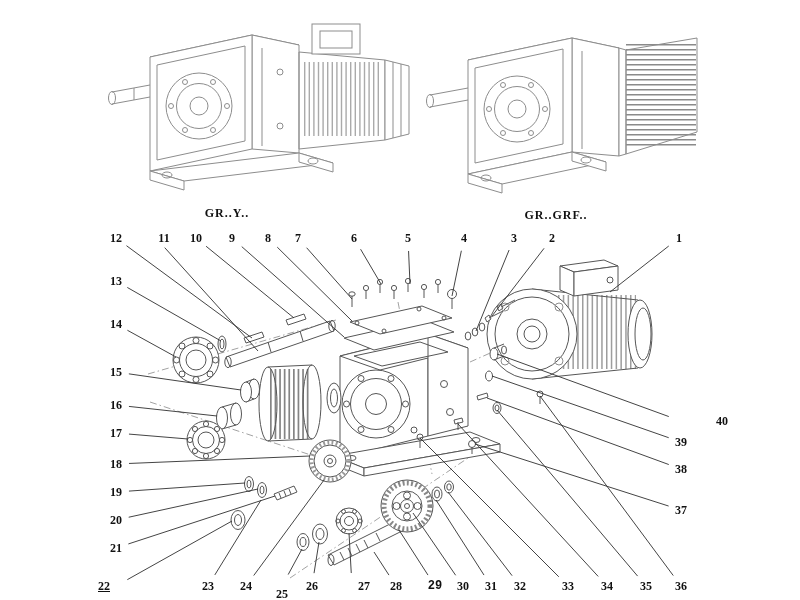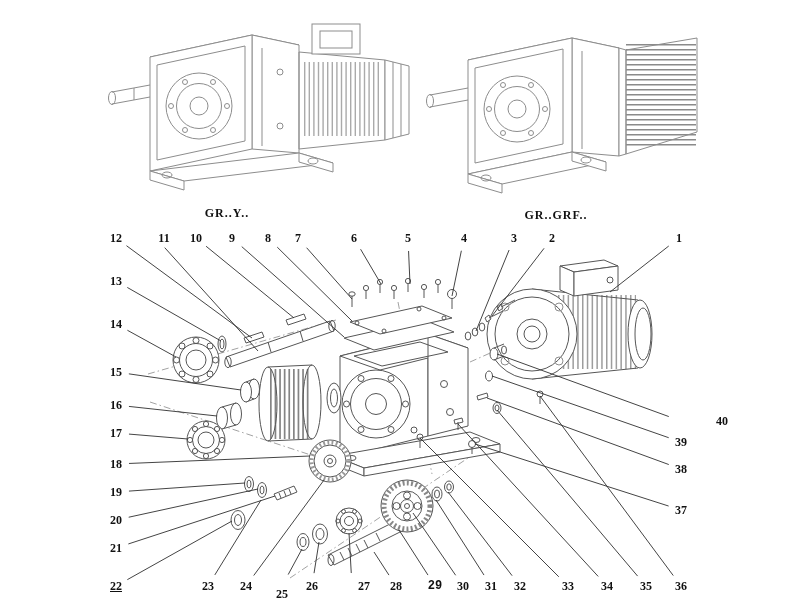--- a/index.html
+++ b/index.html
@@ -412,21 +412,21 @@
       <div class="callout" style="left: 116px; top: 238px;">12</div>
       <div class="callout" style="left: 116px; top: 281px;">13</div>
       <div class="callout" style="left: 116px; top: 324px;">14</div>
       <div class="callout" style="left: 116px; top: 372px;">15</div>
       <div class="callout" style="left: 116px; top: 405px;">16</div>
       <div class="callout" style="left: 116px; top: 433px;">17</div>
       <div class="callout" style="left: 116px; top: 464px;">18</div>
       <div class="callout" style="left: 116px; top: 492px;">19</div>
       <div class="callout" style="left: 116px; top: 520px;">20</div>
       <div class="callout" style="left: 116px; top: 548px;">21</div>
-      <div class="callout" style="left: 116px; top: 586px; text-decoration: underline;">22</div>
+      <div class="callout" style="left: 104px; top: 586px; text-decoration: underline;">22</div>
       <div class="callout" style="left: 208px; top: 586px;">23</div>
       <div class="callout" style="left: 246px; top: 586px;">24</div>
       <div class="callout" style="left: 282px; top: 586px; margin-top: 8px;">25</div>
       <div class="callout" style="left: 312px; top: 586px;">26</div>
       <div class="callout" style="left: 352px; top: 586px; margin-left: 12px;">27</div>
       <div class="callout" style="left: 396px; top: 586px;">28</div>
       <div class="callout" style="left: 435px; top: 586px; font-family: Liberation Mono, monospace;">29</div>
       <div class="callout" style="left: 463px; top: 586px;">30</div>
       <div class="callout" style="left: 491px; top: 586px;">31</div>
       <div class="callout" style="left: 520px; top: 586px;">32</div>

